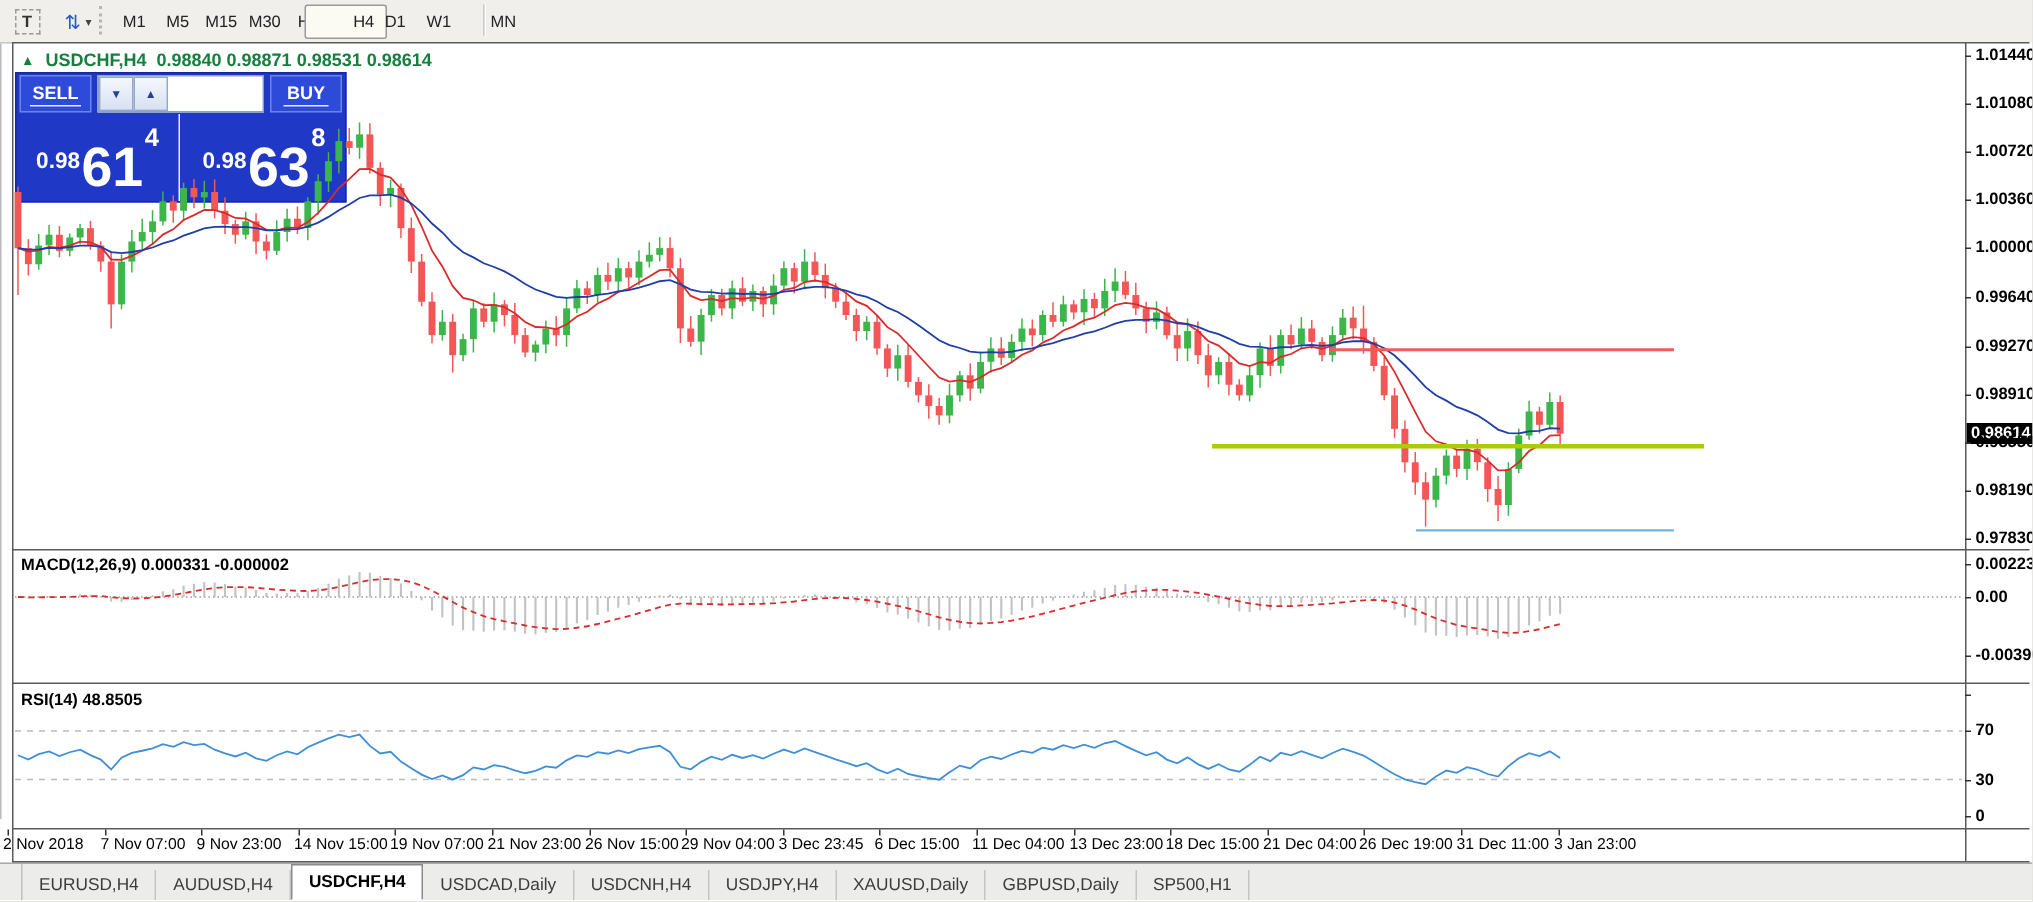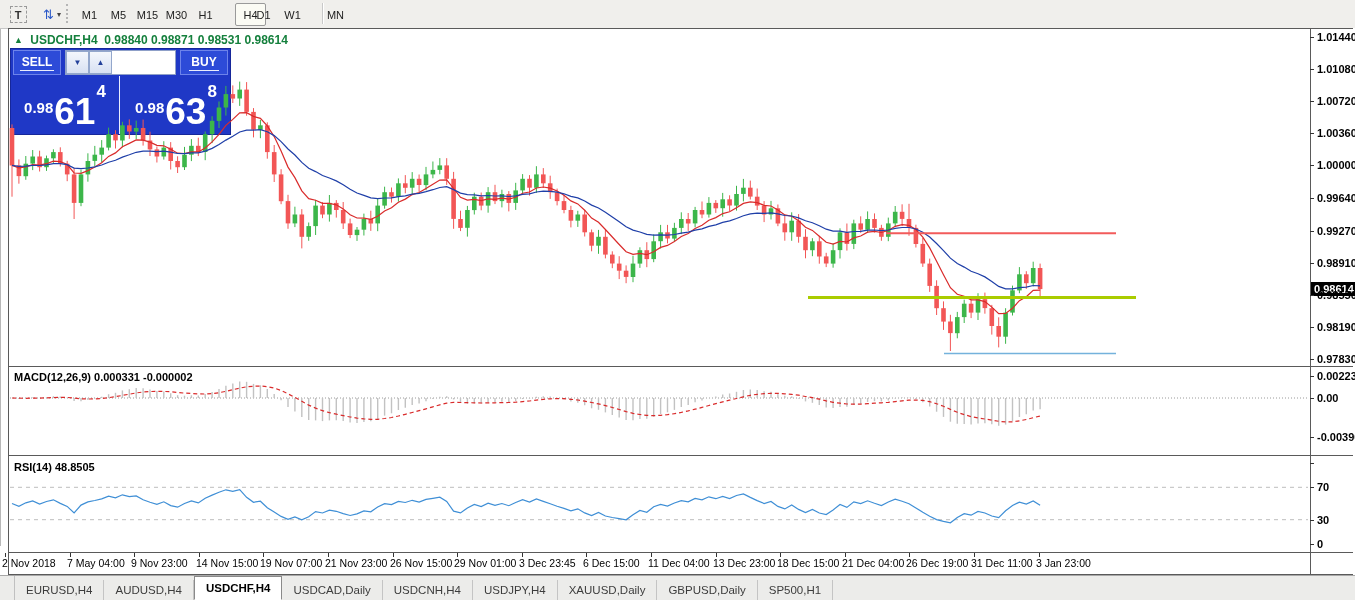--- a/index.html
+++ b/index.html
@@ -64,21 +64,21 @@
       <span class="glyph">⇅</span>
       <span class="caret">▾</span>
     </div>
     <div class="tb-grip" style="left:66px"></div>
     <div id="tf-group">
         <div class="tb-btn tf-btn" style="left: 74px;">M1</div>
         <div class="tb-btn tf-btn" style="left: 103px;">M5</div>
         <div class="tb-btn tf-btn" style="left: 132px;">M15</div>
         <div class="tb-btn tf-btn" style="left: 161px;">M30</div>
         <div class="tb-btn tf-btn" style="left: 190px;">H1</div>
-        <div class="tb-btn tf-btn tf-active" style="left: 235px;">H4</div>
+        <div class="tb-btn tf-btn tf-active" style="left: 203px; padding-left: 24px;">H4</div>
         <div class="tb-btn tf-btn" style="left: 248px;">D1</div>
         <div class="tb-btn tf-btn" style="left: 277px;">W1</div>
         <div class="tb-btn tf-btn" style="left: 320px;">MN</div>
       </div>
     <div class="tb-sep" style="left:322px"></div>
   </div>
 
   <div id="panes">
       <div style="left: 8px; top: 28px; width: 1347px; height: 546px; background: rgb(255, 255, 255); position: absolute;"></div>
       <div style="left: 8px; top: 28px; width: 1302px; height: 338px; position: absolute;"></div>
@@ -643,33 +643,33 @@
     <div class="ax-label" style="left: 1381px; top: 457px; margin-top: 32px;">100</div>
     <div class="ax-tick" style="left: 1310px; top: 463px;"></div>
     <div class="ax-label" style="left: 1317px; top: 481px;">70</div>
     <div class="ax-tick" style="left: 1310px; top: 487px;"></div>
     <div class="ax-label" style="left: 1317px; top: 514px;">30</div>
     <div class="ax-tick" style="left: 1310px; top: 520px;"></div>
     <div class="ax-label" style="left: 1317px; top: 538px;">0</div>
     <div class="ax-tick" style="left: 1310px; top: 544px;"></div>
     <div class="time-label" style="left: 2px;">2 Nov 2018</div>
     <div class="t-tick" style="left: 5px; top: 553px;"></div>
-    <div class="time-label" style="left: 67px;">7 May 04:00</div>
+    <div class="time-label" style="left: 67px;">7 Nov 07:00</div>
     <div class="t-tick" style="left: 70px; top: 553px;"></div>
     <div class="time-label" style="left: 131px;">9 Nov 23:00</div>
     <div class="t-tick" style="left: 134px; top: 553px;"></div>
     <div class="time-label" style="left: 196px;">14 Nov 15:00</div>
     <div class="t-tick" style="left: 199px; top: 553px;"></div>
     <div class="time-label" style="left: 260px;">19 Nov 07:00</div>
     <div class="t-tick" style="left: 263px; top: 553px;"></div>
     <div class="time-label" style="left: 325px;">21 Nov 23:00</div>
     <div class="t-tick" style="left: 328px; top: 553px;"></div>
     <div class="time-label" style="left: 390px;">26 Nov 15:00</div>
     <div class="t-tick" style="left: 393px; top: 553px;"></div>
-    <div class="time-label" style="left: 454px;">29 Nov 01:00</div>
+    <div class="time-label" style="left: 454px;">29 Nov 04:00</div>
     <div class="t-tick" style="left: 457px; top: 553px;"></div>
     <div class="time-label" style="left: 519px;">3 Dec 23:45</div>
     <div class="t-tick" style="left: 522px; top: 553px;"></div>
     <div class="time-label" style="left: 583px;">6 Dec 15:00</div>
     <div class="t-tick" style="left: 586px; top: 553px;"></div>
     <div class="time-label" style="left: 648px;">11 Dec 04:00</div>
     <div class="t-tick" style="left: 651px; top: 553px;"></div>
     <div class="time-label" style="left: 713px;">13 Dec 23:00</div>
     <div class="t-tick" style="left: 716px; top: 553px;"></div>
     <div class="time-label" style="left: 777px;">18 Dec 15:00</div>

